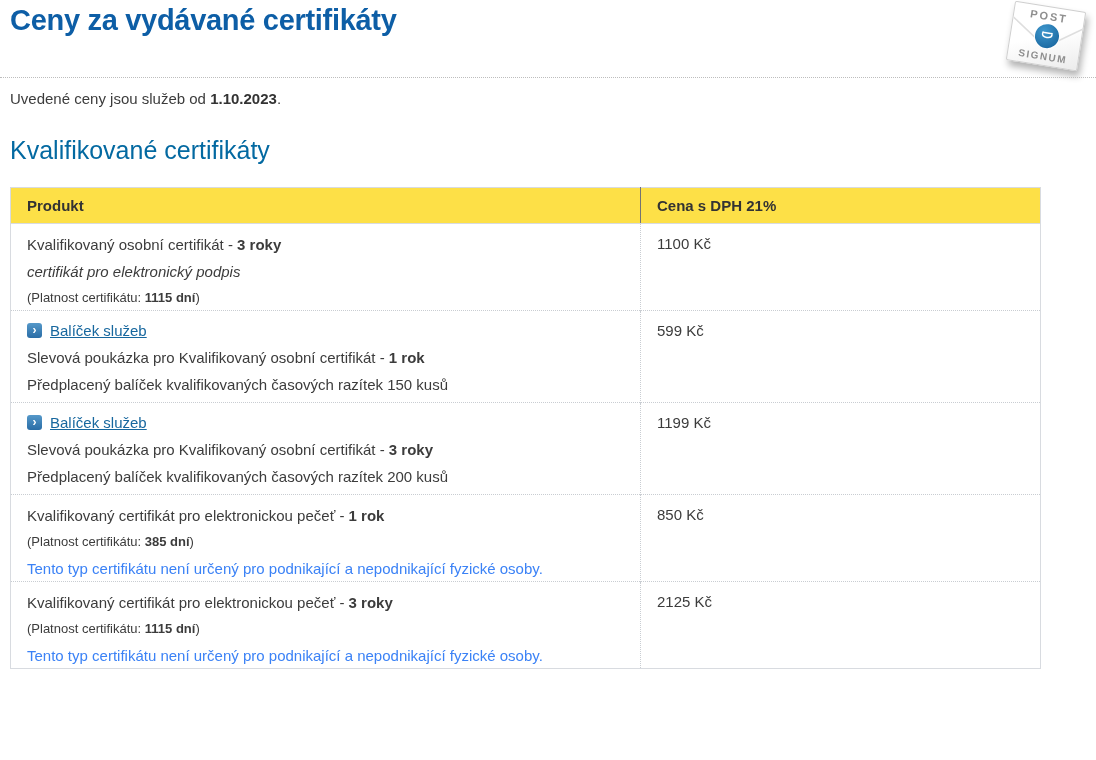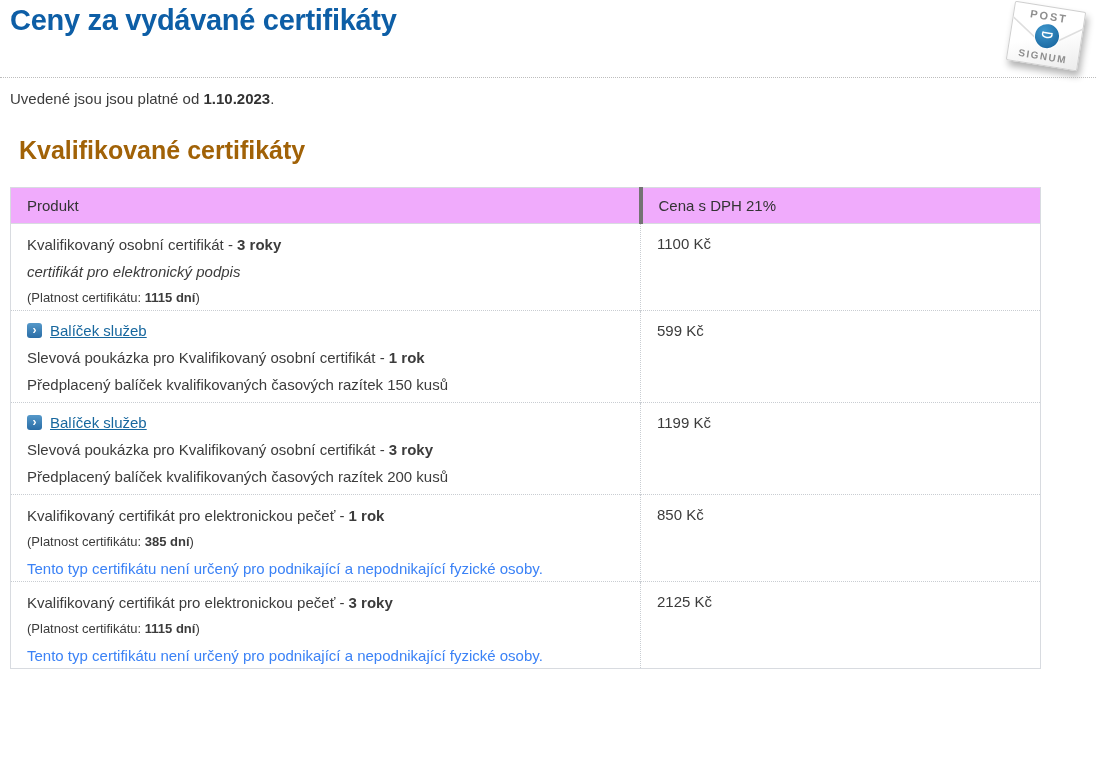--- a/index.html
+++ b/index.html
@@ -22,22 +22,22 @@
   .top-divider {
     position:absolute; left:0; right:0; top:77px;
     border-top:1px dotted #bdbdbd; height:0;
   }
   .intro {
     position:absolute; left:10px; top:90px;
     font-size:15px; color:#3c3c3c;
   }
   .intro b { color:#333; }
   .section-title {
-    position:absolute; left:19px; top:136px;
-    font-size:25px; font-weight:700; color:#a16207;
+    position:absolute; left:10px; top:136px;
+    font-size:25px; font-weight:400; color:#0369a1;
   }
 
   
   .logo-wrap {
     position:absolute; top:6px; right:14px;
     width:72px; height:60px;
     transform:rotate(9deg);
   }
   .envelope {
     width:72px; height:60px;
@@ -73,28 +73,28 @@
     width:1030px;
     border-collapse:collapse;
     table-layout:fixed;
     font-size:15px;
     color:#3c3c3c;
     border:1px solid #d8dbe0;
   }
   col.c-product { width:630px; }
   col.c-price   { width:400px; }
   .price-table th {
-    background:#f0abfc;
+    background:#fde047;
     text-align:left;
-    font-size:15px; font-weight:normal; color:#333;
+    font-size:15px; font-weight:bold; color:#333;
     padding:9px 16px;
     border-bottom:1px solid #d8dbe0;
     height:35px;
   }
-  .price-table th + th { border-left:4px solid #737373; }
+  .price-table th + th { border-left:1px solid #737373; }
   .price-table td {
     vertical-align:top;
     padding:11px 16px 0 16px;
     height:87px;
   }
   .price-table td + td { border-left:1px dotted #c9cdd2; }
   .price-table tbody tr + tr td { border-top:1px dotted #c9cdd2; }
 
   .l1 { margin-bottom:8px; line-height:19px; }
   .l-italic { font-style:italic; margin-bottom:8px; line-height:19px; }
@@ -136,21 +136,21 @@
           <circle cx="4.5" cy="6" r="1.3" fill="#ffffff"></circle>
           <circle cx="15.5" cy="6" r="1.3" fill="#ffffff"></circle>
         </svg>
       </div>
       <div class="logo-signum">SIGNUM</div>
     </div>
   </div>
 
   <div class="top-divider"></div>
 
-  <p class="intro"><span>Uvedené jsou jsou platné od </span><b>1.10.2023</b><span>.</span></p>
+  <p class="intro"><span>Uvedené ceny jsou služeb od </span><b>1.10.2023</b><span>.</span></p>
 
   <h2 class="section-title">Kvalifikované certifikáty</h2>
 
   <table class="price-table">
     <colgroup>
         <col class="c-product">
         <col class="c-price">
       </colgroup>
     <thead>
       <tr>

